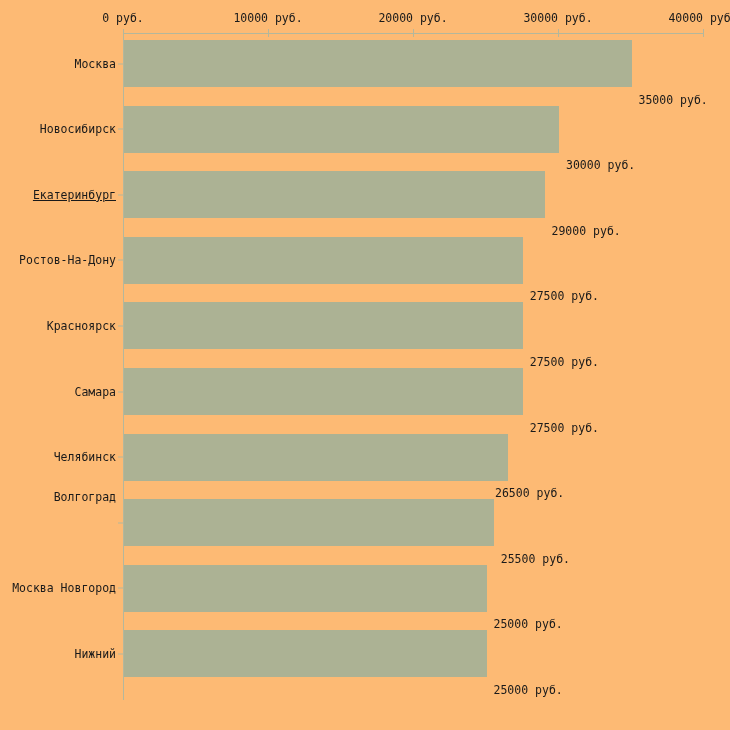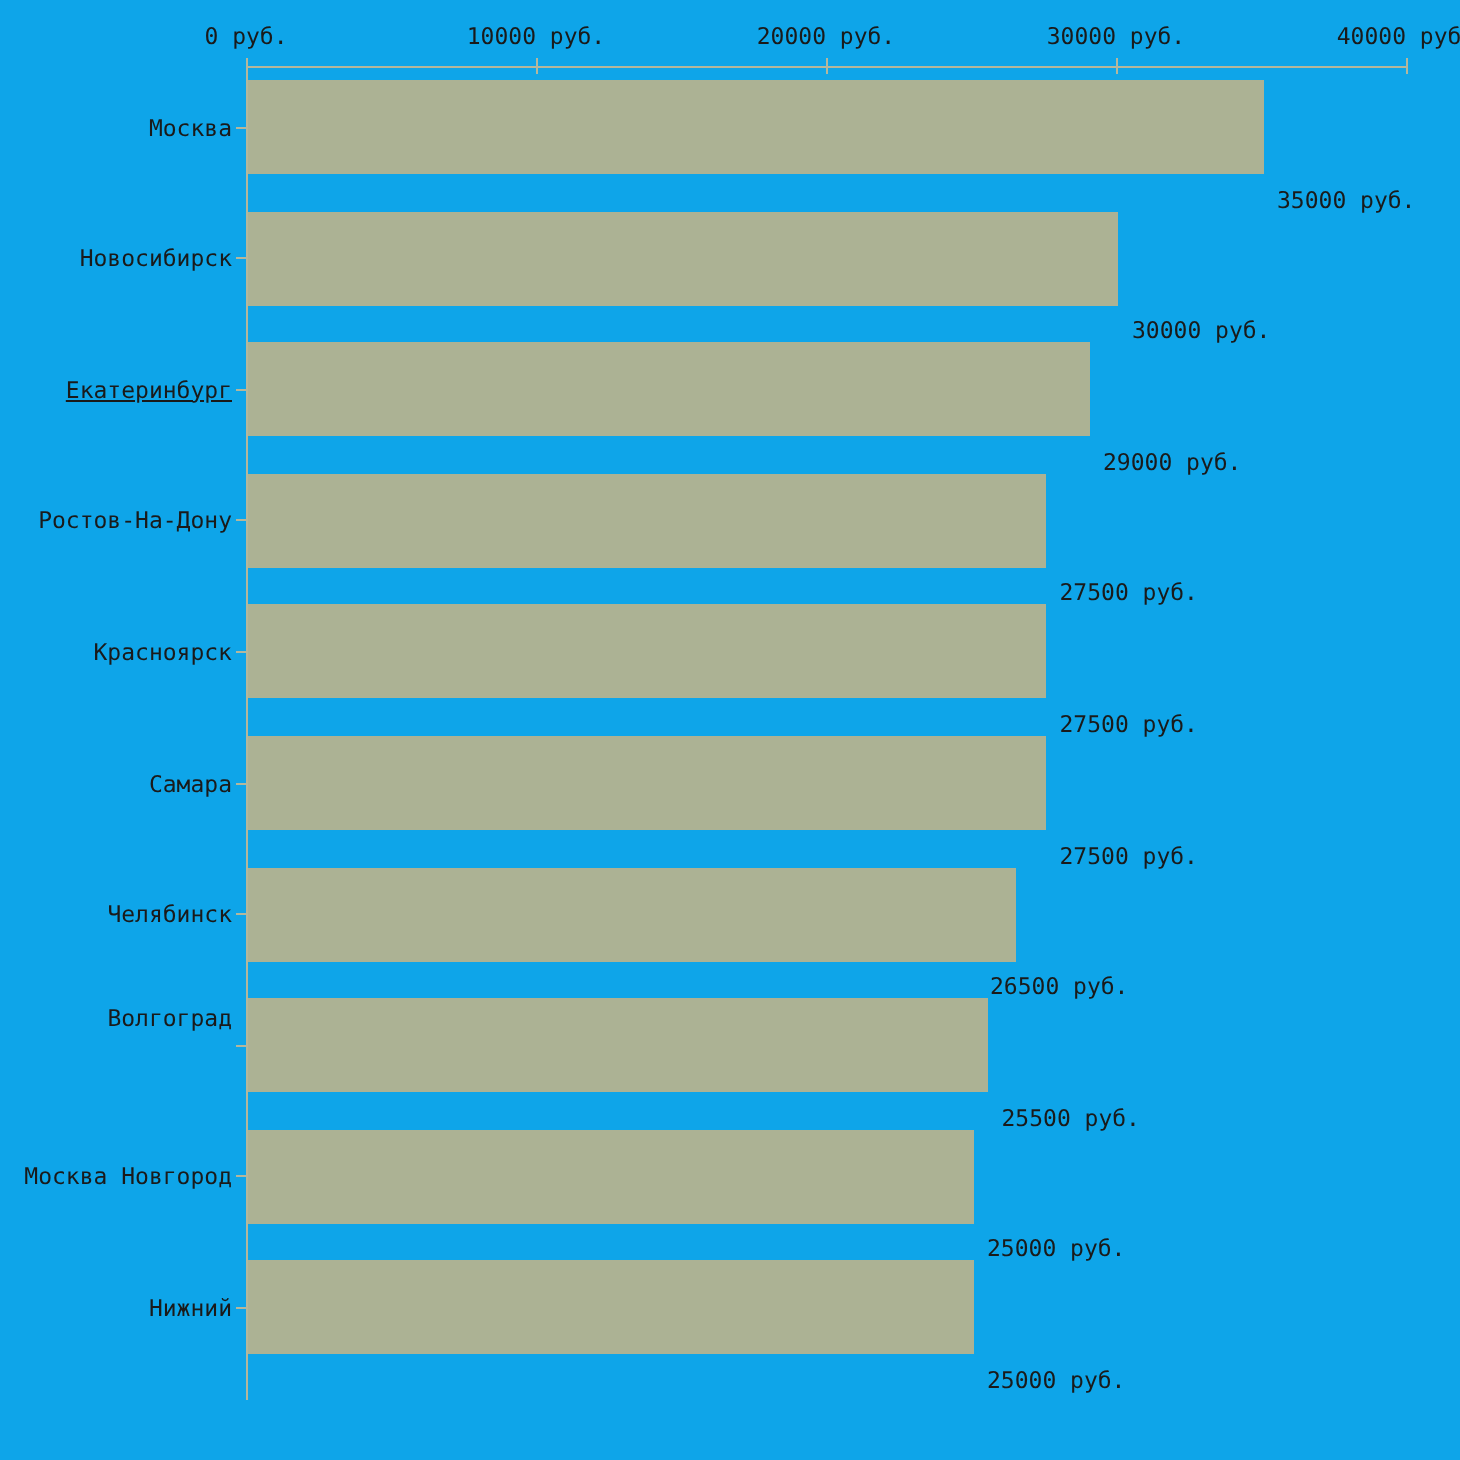--- a/index.html
+++ b/index.html
@@ -12,21 +12,21 @@
     height: 730px;
     font-family: "DejaVu Sans", sans-serif;
     color: #1a1a1a;
     overflow: hidden;
   }
 
   #chart-root {
     position: relative;
     width: 730px;
     height: 730px;
-    background: #0ea5e9;
+    background: #fdba74;
   }
 
   
   #x-axis {
     position: absolute;
     left: 0;
     top: 0;
     width: 730px;
     height: 40px;
   }
@@ -173,21 +173,21 @@
           <div class="bar-value-label" style="left: 529.75px; top: 358.5px;">27500 руб.</div>
         </div>
         <div class="row" style="top: 0px;">
           <div class="y-tick" style="top: 424.1px;"></div>
           <div class="cat-label" style="top: 424.1px; right: 614px;">Челябинск</div>
           <div class="bar" style="top: 400.6px; width: 384.25px; height: 47px; background: rgb(172, 178, 148);"></div>
           <div class="bar-value-label" style="left: 495px; top: 424.1px;">26500 руб.</div>
         </div>
         <div class="row" style="top: 0px;">
           <div class="y-tick" style="top: 489.7px;"></div>
-          <div class="cat-label" style="top: 476px; right: 614px;">Волгоград</div>
+          <div class="cat-label" style="top: 464px; right: 614px;">Волгоград</div>
           <div class="bar" style="top: 466.2px; width: 369.75px; height: 47px; background: rgb(172, 178, 148);"></div>
           <div class="bar-value-label" style="left: 500.75px; top: 489.7px;">25500 руб.</div>
         </div>
         <div class="row" style="top: 0px;">
           <div class="y-tick" style="top: 555.3px;"></div>
           <div class="cat-label" style="top: 555.3px; right: 614px;">Москва Новгород</div>
           <div class="bar" style="top: 531.8px; width: 362.5px; height: 47px; background: rgb(172, 178, 148);"></div>
           <div class="bar-value-label" style="left: 493.5px; top: 555.3px;">25000 руб.</div>
         </div>
         <div class="row" style="top: 0px;">

